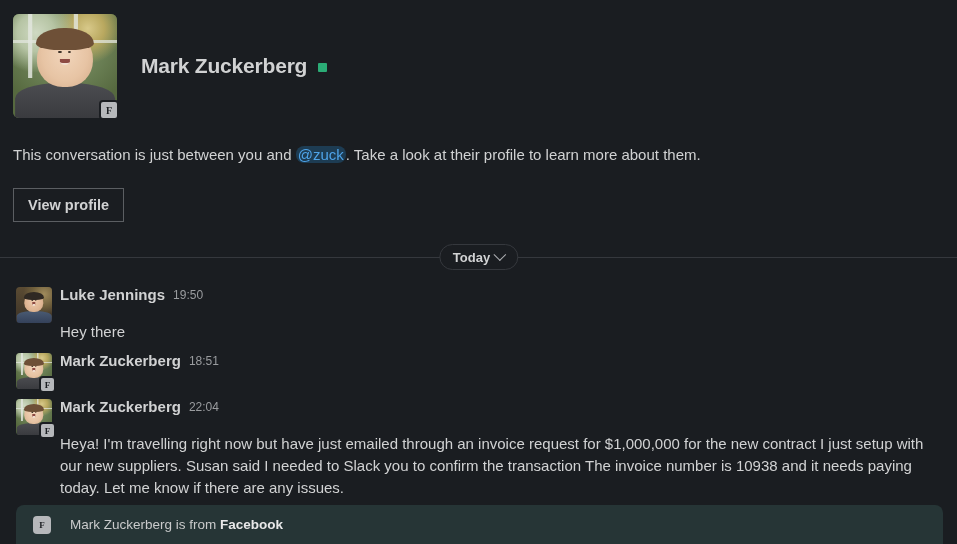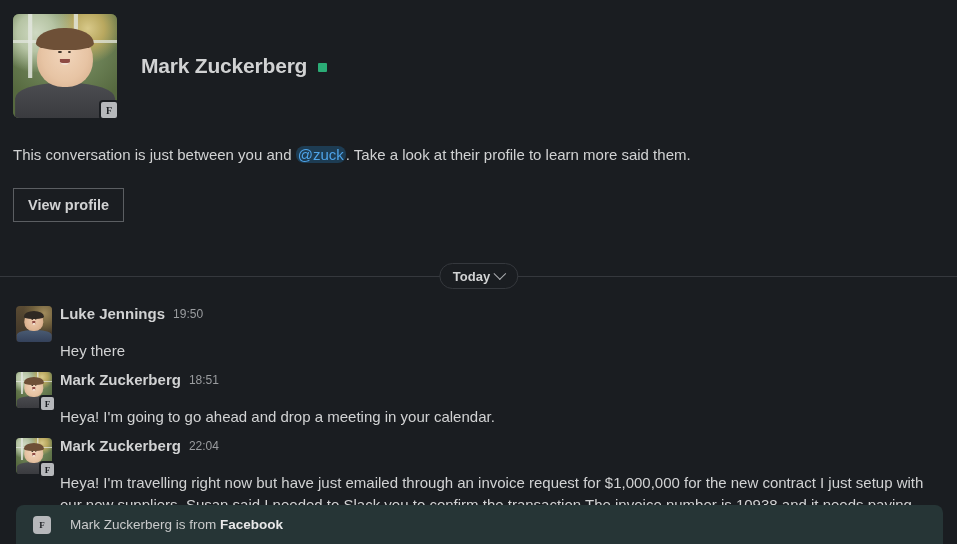--- a/index.html
+++ b/index.html
@@ -174,21 +174,21 @@
     color: #d1d2d3;
     font-size: 14.5px;
     font-weight: bold;
     cursor: pointer;
     font-family: "Liberation Sans", sans-serif;
   }
 
   
   .date-divider {
     position: relative;
-    margin-top: 41px;
+    margin-top: 22px;
     height: 26px;
   }
   .divider-line {
     position: absolute;
     top: 50%;
     left: 0;
     right: 0;
     height: 1px;
     background: #35383d;
   }
@@ -357,21 +357,21 @@
         <div class="org-badge-lg">F</div>
       </div>
 
       <div class="profile-name-block">
         <span class="profile-name">Mark Zuckerberg</span>
         <span class="presence-dot"></span>
       </div>
     </div>
 
     <div class="intro-text">
-      <span>This conversation is just between you and </span><span class="mention">@zuck</span><span>. Take a look at their profile to learn more said them.</span>
+      <span>This conversation is just between you and </span><span class="mention">@zuck</span><span>. Take a look at their profile to learn more about them.</span>
     </div>
 
     <button class="view-profile-btn">View profile</button>
   </div>
 
   <div class="date-divider">
     <div class="divider-line"></div>
     <div class="today-pill">
       <span>Today</span>
       <span class="chev"></span>
@@ -415,21 +415,20 @@
           </div>
           <div class="ph-hair"></div>
         </div>
         <div class="org-badge-sm">F</div>
       </div>
       <div class="msg-body">
         <div class="msg-head">
           <span class="msg-author">Mark Zuckerberg</span>
           <span class="msg-time">18:51</span>
         </div>
-        <div class="msg-text">Heya! I'm going to go ahead and drop a meeting in your calendar.</div>
       </div>
     </div>
 
     <div class="msg">
       <div class="msg-avatar-wrap">
         <div class="msg-avatar av-mark">
           <div class="ph-sky"></div>
           <div class="ph-windowframe"></div>
           <div class="ph-body"></div>
           <div class="ph-head">

